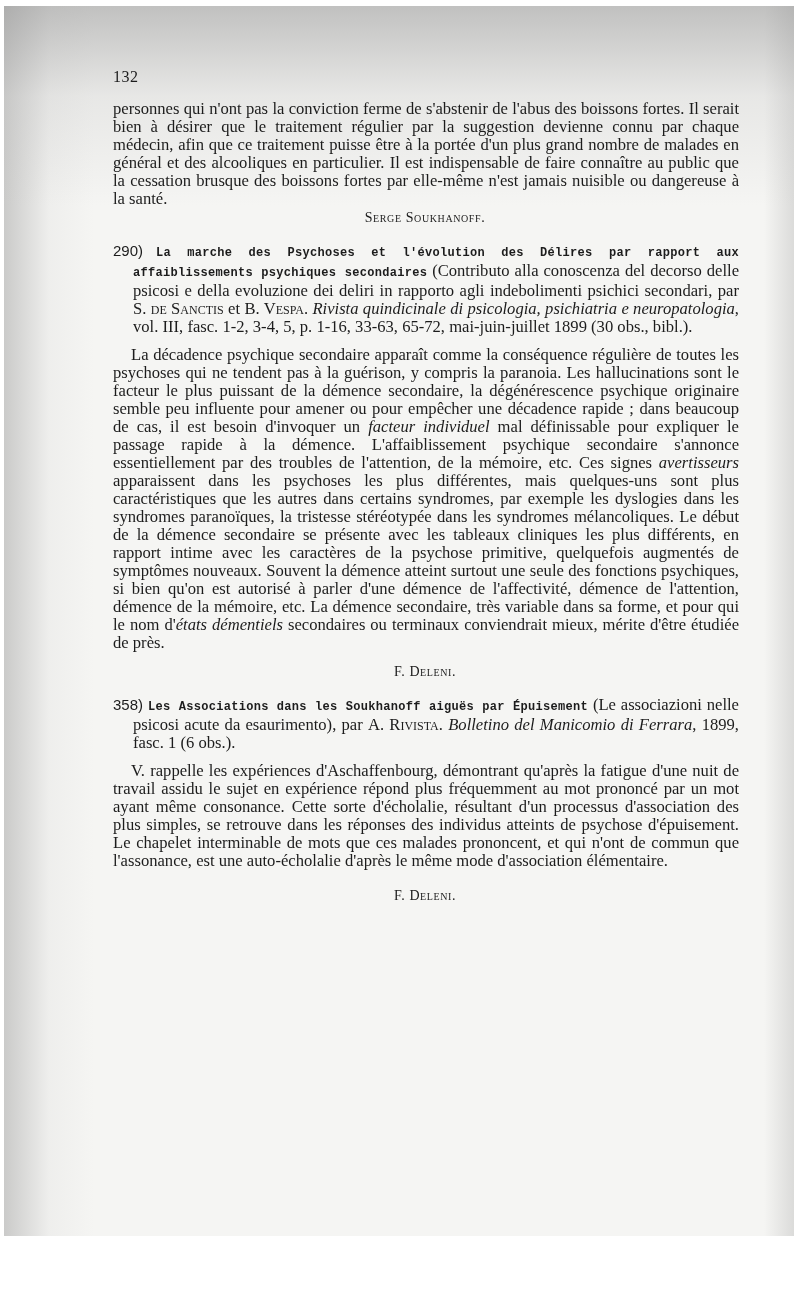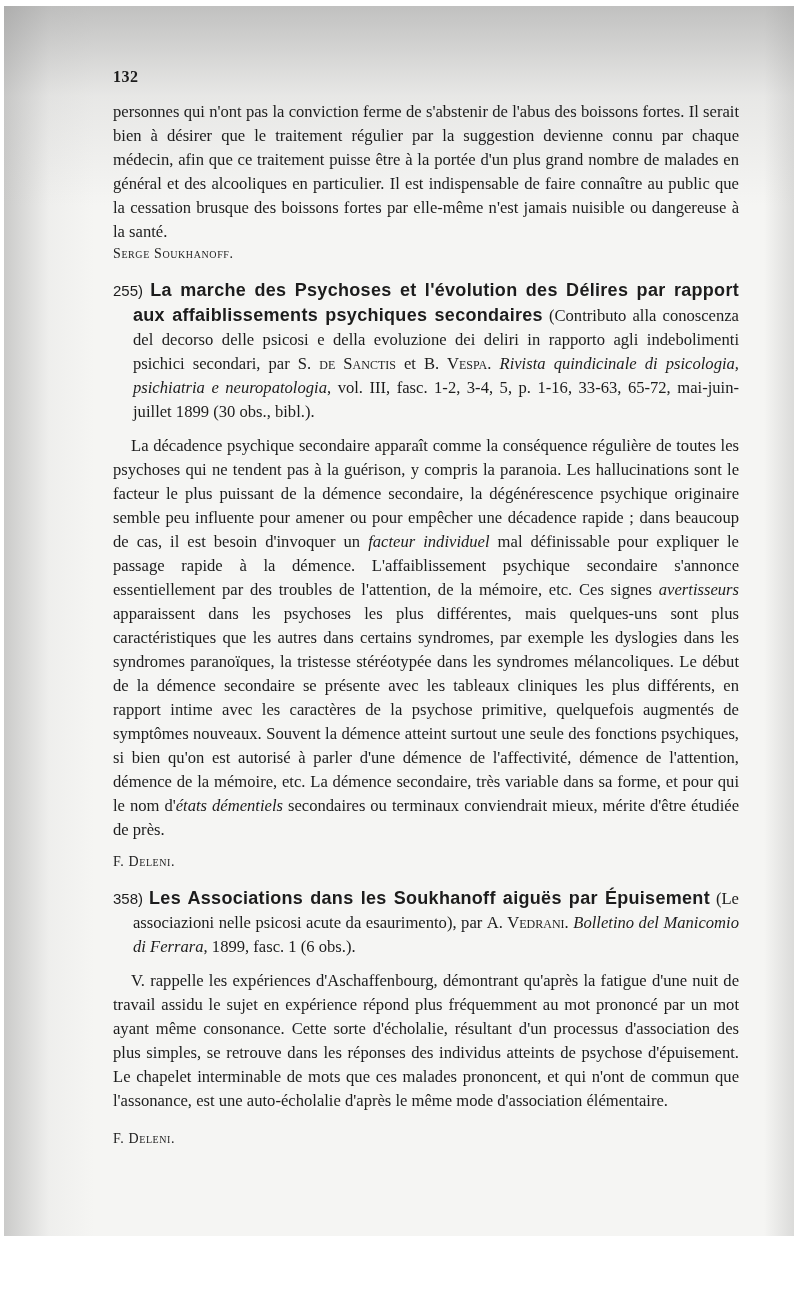--- a/index.html
+++ b/index.html
@@ -14,38 +14,38 @@
     background:
       linear-gradient(to bottom, rgba(150,150,150,0.55) 0px, rgba(190,190,190,0.25) 90px, rgba(255,255,255,0) 200px),
       linear-gradient(to right, rgba(150,150,150,0.45) 0px, rgba(200,200,200,0.15) 45px, rgba(255,255,255,0) 90px),
       linear-gradient(to left, rgba(170,170,170,0.35) 0px, rgba(255,255,255,0) 30px),
       #f5f5f3;
   }
   .page {
     position: absolute; left: 113px; top: 68px; width: 626px;
   }
   .running-head {
-    position: relative; height: 22px; font-size: 15px; letter-spacing: 0.5px; font-weight: bold;
+    position: relative; height: 22px; font-size: 15px; letter-spacing: 0.5px;
   }
   .running-head .folio { position: absolute; left: 0; top: 0; font-size: 16px; }
   .running-head .title {
     position: absolute; left: 0; right: 0; text-align: center; top: 2px;
     font-size: 12.5px; letter-spacing: 1.2px;
   }
   p, .entry-head {
-    margin: 0; font-size: 16.6px; line-height: 24px; text-align: justify;
+    margin: 0; font-size: 16.6px; line-height: 18px; text-align: justify;
     hyphens: manual;
   }
   .para { text-indent: 18px; }
   .sig {
-    text-align: left; font-size: 14px; letter-spacing: 0.6px;
+    text-align: center; font-size: 14px; letter-spacing: 0.6px;
     font-variant: small-caps; margin: 2px 0 0 0; padding-right: 2px;
   }
   .sc { font-variant: small-caps; }
-  .bold { font-weight: bold; font-family: Liberation Sans, sans-serif; font-size: 18px; letter-spacing: 0.3px; }
+  .bold { font-weight: bold; font-family: Liberation Mono, monospace; font-size: 12px; letter-spacing: 0.3px; }
   .num { font-family: "Liberation Sans", sans-serif; font-size: 15px; }
   .entry-head { padding-left: 20px; text-indent: -20px; }
   em { font-style: italic; }
   .gap1 { height: 16px; }
   .gap2 { height: 10px; }
 </style>
 </head>
 <body>
 
 <div class="sheet"></div>
@@ -60,35 +60,35 @@
 
   <section>
     <p>personnes qui n'ont pas la conviction ferme de s'abstenir de l'abus des boissons fortes. Il serait bien à désirer que le traitement régulier par la suggestion devienne connu par chaque médecin, afin que ce traitement puisse être à la portée d'un plus grand nombre de malades en général et des alcooliques en particulier. Il est indispensable de faire connaître au public que la cessation brusque des boissons fortes par elle-même n'est jamais nuisible ou dangereuse à la santé.</p>
     <div class="sig">Serge Soukhanoff.</div>
   </section>
 
   <div class="gap1"></div>
 
   <section>
     <div class="entry-head">
-      <span class="num">255)</span>
+      <span class="num">290)</span>
       <span class="bold">La marche des Psychoses et l'évolution des Délires par rapport aux affaiblissements psychiques secondaires</span><span> (Contributo alla conoscenza del decorso delle psicosi e della evoluzione dei deliri in rapporto agli indebolimenti psichici secondari, par </span><span class="sc">S. de Sanctis</span><span> et </span><span class="sc">B. Vespa</span><span>. </span><em>Rivista quindicinale di psicologia, psichiatria e neuropatologia</em><span>, vol. III, fasc. 1-2, 3-4, 5, p. 1-16, 33-63, 65-72, mai-juin-juillet 1899 (30 obs., bibl.).</span>
     </div>
     <div class="gap2"></div>
     <p class="para"><span>La décadence psychique secondaire apparaît comme la conséquence régulière de toutes les psychoses qui ne tendent pas à la guérison, y compris la paranoia. Les hallucinations sont le facteur le plus puissant de la démence secondaire, la dégénérescence psychique originaire semble peu influente pour amener ou pour empêcher une décadence rapide ; dans beaucoup de cas, il est besoin d'invoquer un </span><em>facteur individuel</em><span> mal définissable pour expliquer le passage rapide à la démence. L'affaiblissement psychique secondaire s'annonce essentiellement par des troubles de l'attention, de la mémoire, etc. Ces signes </span><em>avertisseurs</em><span> apparaissent dans les psychoses les plus différentes, mais quelques-uns sont plus caractéristiques que les autres dans certains syndromes, par exemple les dyslogies dans les syndromes paranoïques, la tristesse stéréotypée dans les syndromes mélancoliques. Le début de la démence secondaire se présente avec les tableaux cliniques les plus différents, en rapport intime avec les caractères de la psychose primitive, quelquefois augmentés de symptômes nouveaux. Souvent la démence atteint surtout une seule des fonctions psychiques, si bien qu'on est autorisé à parler d'une démence de l'affectivité, démence de l'attention, démence de la mémoire, etc. La démence secondaire, très variable dans sa forme, et pour qui le nom d'</span><em>états démentiels</em><span> secondaires ou terminaux conviendrait mieux, mérite d'être étudiée de près.</span></p>
     <div class="gap2"></div>
     <div class="sig">F. Deleni.</div>
   </section>
 
   <div class="gap1"></div>
 
   <section>
     <div class="entry-head">
       <span class="num">358)</span>
-      <span class="bold">Les Associations dans les Soukhanoff aiguës par Épuisement</span><span> (Le associazioni nelle psicosi acute da esaurimento), par </span><span class="sc">A. Vedrani</span><span>. </span><em>Bolletino del Manicomio di Ferrara</em><span>, 1899, fasc. 1 (6 obs.).</span>
+      <span class="bold">Les Associations dans les Soukhanoff aiguës par Épuisement</span><span> (Le associazioni nelle psicosi acute da esaurimento), par </span><span class="sc">A. Rivista</span><span>. </span><em>Bolletino del Manicomio di Ferrara</em><span>, 1899, fasc. 1 (6 obs.).</span>
     </div>
     <div class="gap2"></div>
     <p class="para">V. rappelle les expériences d'Aschaffenbourg, démontrant qu'après la fatigue d'une nuit de travail assidu le sujet en expérience répond plus fréquemment au mot prononcé par un mot ayant même consonance. Cette sorte d'écholalie, résultant d'un processus d'association des plus simples, se retrouve dans les réponses des individus atteints de psychose d'épuisement. Le chapelet interminable de mots que ces malades prononcent, et qui n'ont de commun que l'assonance, est une auto-écholalie d'après le même mode d'association élémentaire.</p>
     <div class="gap1"></div>
     <div class="sig">F. Deleni.</div>
   </section>
 
 </div>
 
 </body></html>

